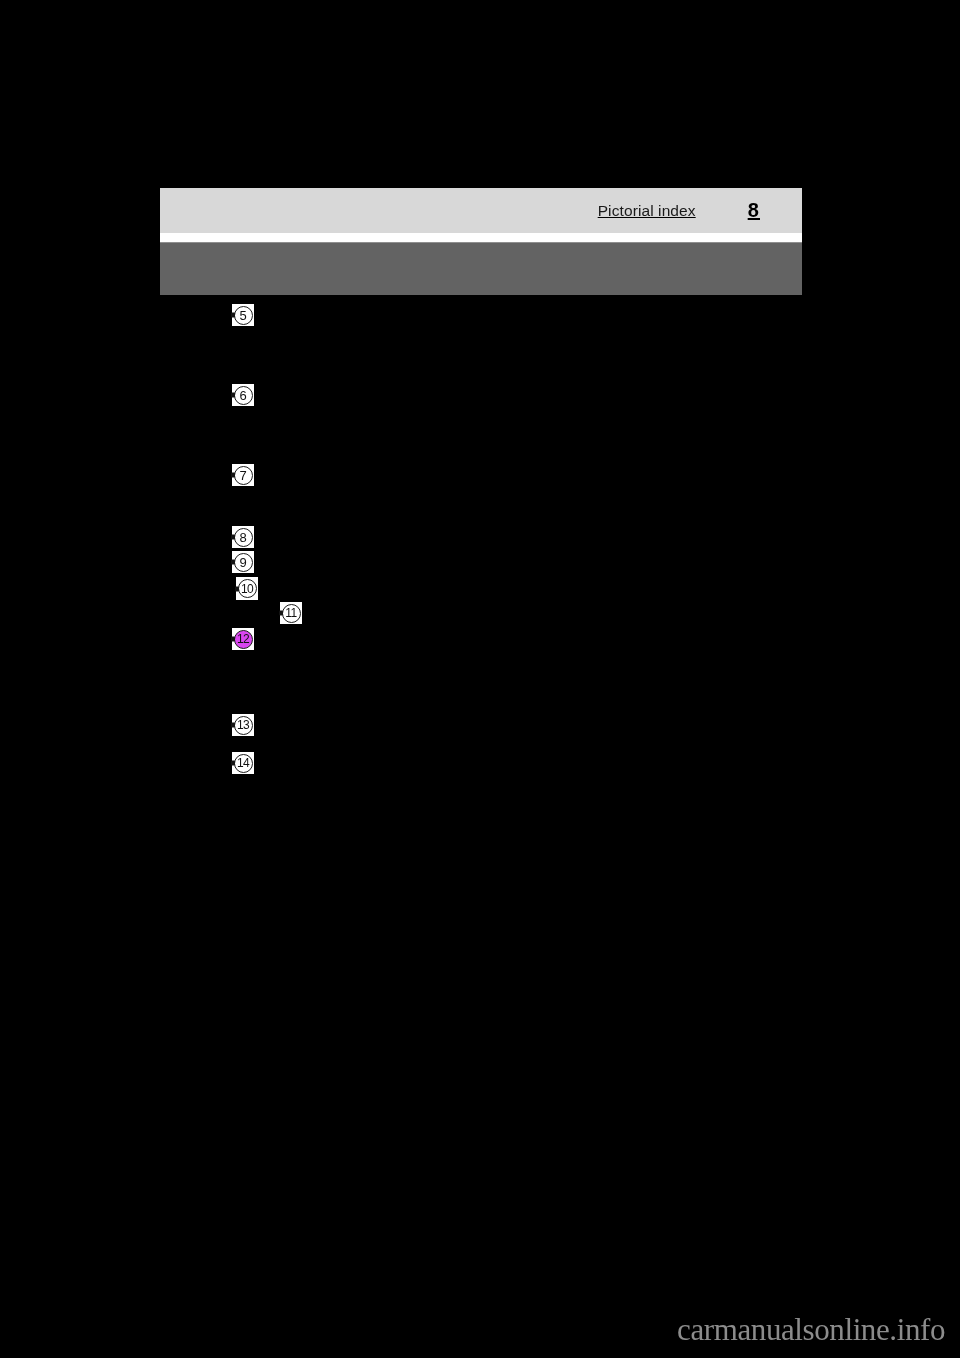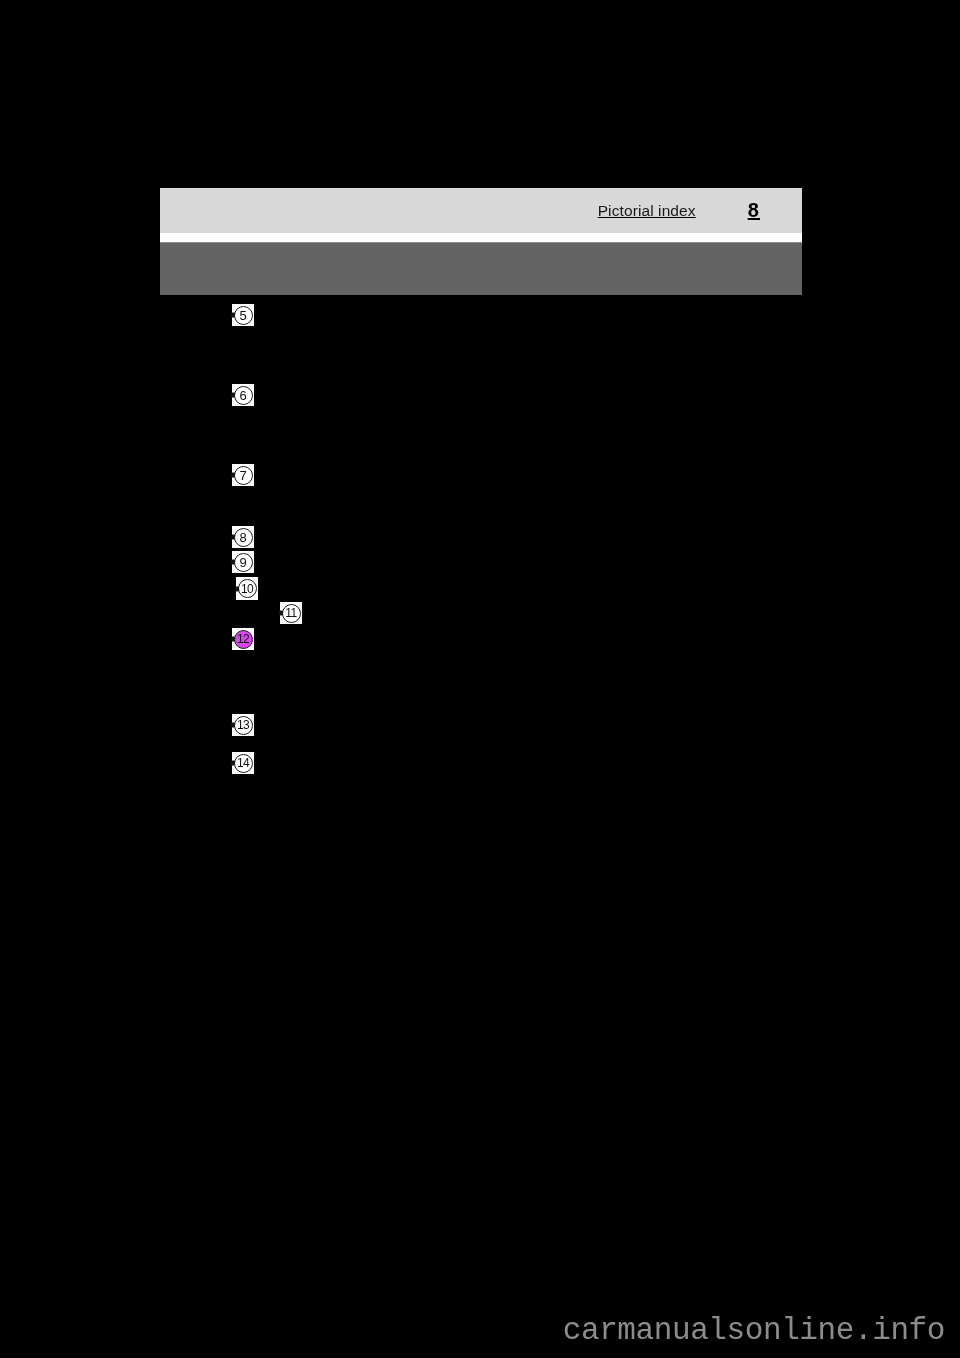--- a/index.html
+++ b/index.html
@@ -139,21 +139,21 @@
 
   
   .watermark {
     position: absolute;
     right: 15px;
     bottom: 10px;
     font-size: 31px;
     color: #8c8c8c;
     letter-spacing: -0.4px;
     white-space: nowrap;
-    font-family: Liberation Mono, monospace;
+    font-family: Liberation Serif, serif;
   }
 </style>
 </head>
 <body>
 
 <div id="page">
 
   <div class="blank-body"></div>
 
   <div class="header-band">

